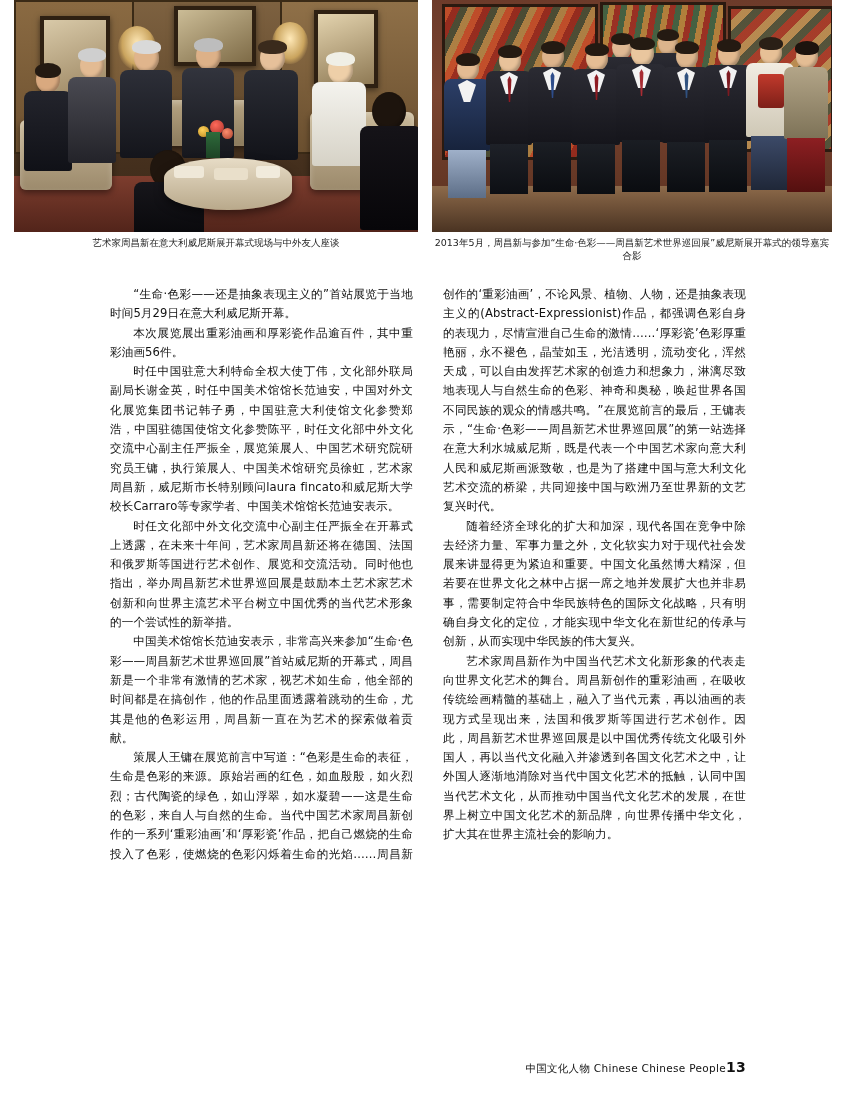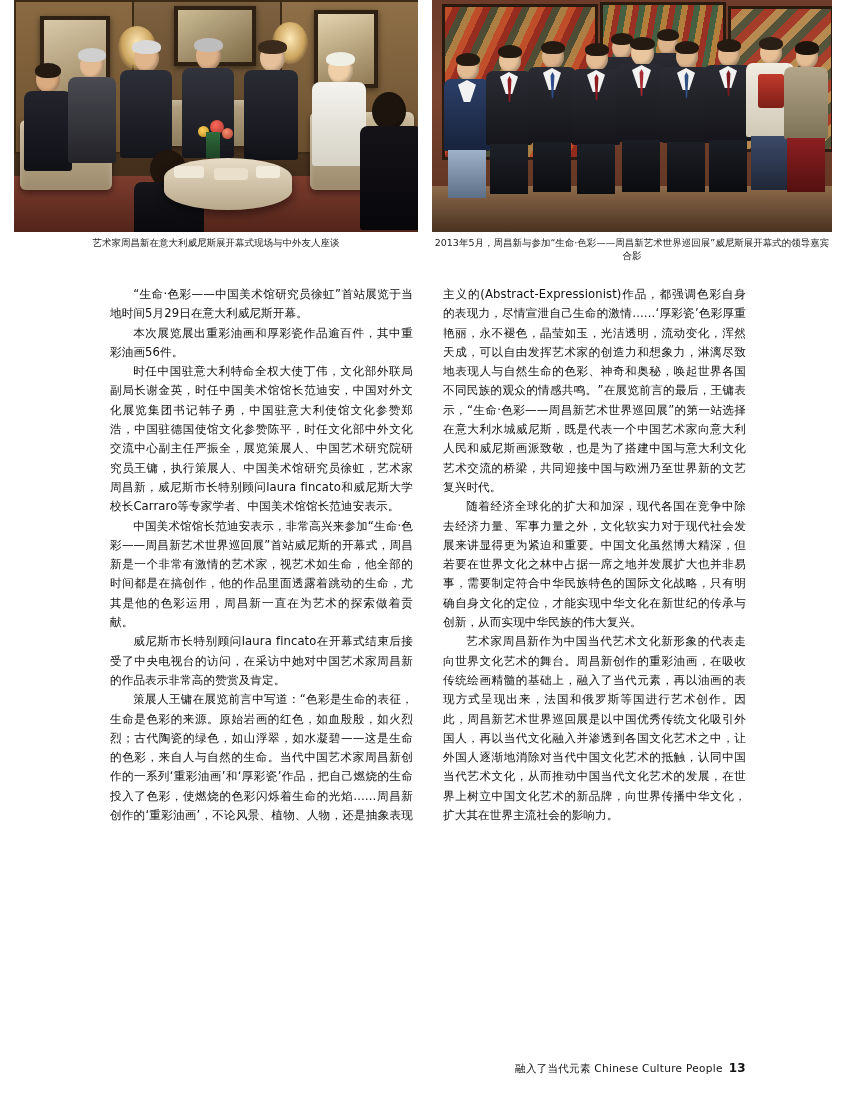--- a/index.html
+++ b/index.html
@@ -191,22 +191,21 @@
     position: absolute;
     right: 100px;
     bottom: 26px;
     font-size: 10.5px;
     font-family: "DejaVu Sans", sans-serif;
     color: #111;
     letter-spacing: .3px;
   }
   .footer .pg {
     font-weight: bold;
-    margin-left: 6px;
-    font-size: 12px;
+    font-size: 14px;
   }
 </style>
 </head>
 <body>
 
 <div class="page">
 
   <div class="photo-band">
 
     <div class="photo photo-left">
@@ -370,27 +369,27 @@
           <div class="suit beige" style="left:0;top:23px;width:44px;height:72px;"></div>
           <div style="position:absolute;left:3px;top:94px;width:38px;height:54px;background:linear-gradient(180deg,#8d1f22,#54100f);"></div>
         </div>
       </div>
     </div>
 
     <div class="caption caption-right">2013年5月，周昌新与参加“生命·色彩——周昌新艺术世界巡回展”威尼斯展开幕式的领导嘉宾合影</div>
   </div>
 
   <div class="columns">
-    <p>“生命·色彩——中国美术馆研究员徐虹”首站展览于当地时间5月29日在意大利威尼斯开幕。</p>
+    <p>“生命·色彩——还是抽象表现主义的”首站展览于当地时间5月29日在意大利威尼斯开幕。</p>
     <p>本次展览展出重彩油画和厚彩瓷作品逾百件，其中重彩油画56件。</p>
     <p>时任中国驻意大利特命全权大使丁伟，文化部外联局副局长谢金英，时任中国美术馆馆长范迪安，中国对外文化展览集团书记韩子勇，中国驻意大利使馆文化参赞郑浩，中国驻德国使馆文化参赞陈平，时任文化部中外文化交流中心副主任严振全，展览策展人、中国艺术研究院研究员王镛，执行策展人、中国美术馆研究员徐虹，艺术家周昌新，威尼斯市长特别顾问laura fincato和威尼斯大学校长Carraro等专家学者、中国美术馆馆长范迪安表示。</p>
+    <p>时任文化部中外文化交流中心副主任严振全在开幕式上透露，在未来十年间，艺术家周昌新还将在德国、法国和俄罗斯等国进行艺术创作、展览和交流活动。同时他也指出，举办周昌新艺术世界巡回展是鼓励本土艺术家艺术创新和向世界主流艺术平台树立中国优秀的当代艺术形象的一个尝试性的新举措。</p>
     <p>中国美术馆馆长范迪安表示，非常高兴来参加“生命·色彩——周昌新艺术世界巡回展”首站威尼斯的开幕式，周昌新是一个非常有激情的艺术家，视艺术如生命，他全部的时间都是在搞创作，他的作品里面透露着跳动的生命，尤其是他的色彩运用，周昌新一直在为艺术的探索做着贡献。</p>
-    <p>威尼斯市长特别顾问laura fincato在开幕式结束后接受了中央电视台的访问，在采访中她对中国艺术家周昌新的作品表示非常高的赞赏及肯定。</p>
     <p>策展人王镛在展览前言中写道：“色彩是生命的表征，生命是色彩的来源。原始岩画的红色，如血殷殷，如火烈烈；古代陶瓷的绿色，如山浮翠，如水凝碧——这是生命的色彩，来自人与自然的生命。当代中国艺术家周昌新创作的一系列‘重彩油画’和‘厚彩瓷’作品，把自己燃烧的生命投入了色彩，使燃烧的色彩闪烁着生命的光焰……周昌新创作的‘重彩油画’，不论风景、植物、人物，还是抽象表现主义的(Abstract-Expressionist)作品，都强调色彩自身的表现力，尽情宣泄自己生命的激情……‘厚彩瓷’色彩厚重艳丽，永不褪色，晶莹如玉，光洁透明，流动变化，浑然天成，可以自由发挥艺术家的创造力和想象力，淋漓尽致地表现人与自然生命的色彩、神奇和奥秘，唤起世界各国不同民族的观众的情感共鸣。”在展览前言的最后，王镛表示，“生命·色彩——周昌新艺术世界巡回展”的第一站选择在意大利水城威尼斯，既是代表一个中国艺术家向意大利人民和威尼斯画派致敬，也是为了搭建中国与意大利文化艺术交流的桥梁，共同迎接中国与欧洲乃至世界新的文艺复兴时代。</p>
     <p>随着经济全球化的扩大和加深，现代各国在竞争中除去经济力量、军事力量之外，文化软实力对于现代社会发展来讲显得更为紧迫和重要。中国文化虽然博大精深，但若要在世界文化之林中占据一席之地并发展扩大也并非易事，需要制定符合中华民族特色的国际文化战略，只有明确自身文化的定位，才能实现中华文化在新世纪的传承与创新，从而实现中华民族的伟大复兴。</p>
     <p>艺术家周昌新作为中国当代艺术文化新形象的代表走向世界文化艺术的舞台。周昌新创作的重彩油画，在吸收传统绘画精髓的基础上，融入了当代元素，再以油画的表现方式呈现出来，法国和俄罗斯等国进行艺术创作。因此，周昌新艺术世界巡回展是以中国优秀传统文化吸引外国人，再以当代文化融入并渗透到各国文化艺术之中，让外国人逐渐地消除对当代中国文化艺术的抵触，认同中国当代艺术文化，从而推动中国当代文化艺术的发展，在世界上树立中国文化艺术的新品牌，向世界传播中华文化，扩大其在世界主流社会的影响力。</p>
   </div>
 
   <div class="footer">
-    <span>融入了当代元素 Chinese Culture People</span><span class="pg">13</span>
+    <span>中国文化人物 Chinese Chinese People</span><span class="pg">13</span>
   </div>
 
 </div>
 
 </body></html>

